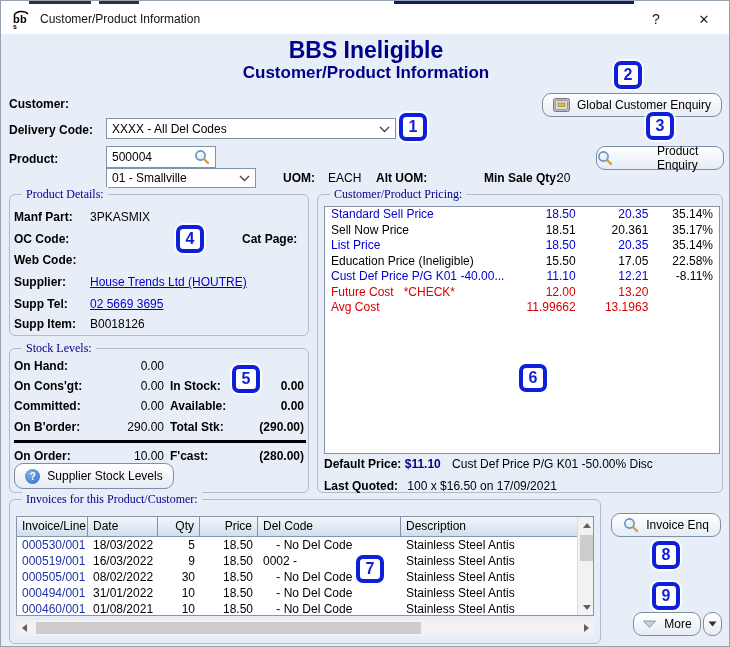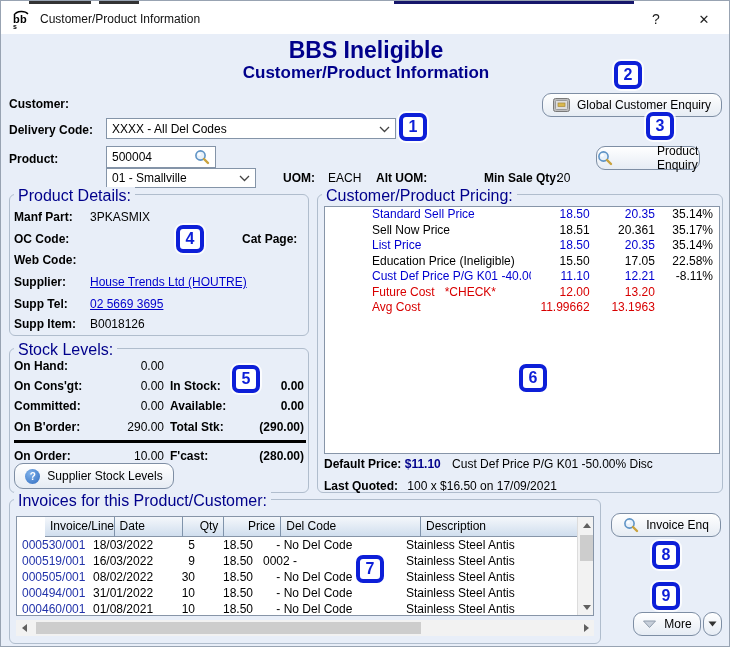--- a/index.html
+++ b/index.html
@@ -23,31 +23,31 @@
   
   .flabel{position:absolute;font-weight:bold;color:#000;}
   .field{position:absolute;border:1px solid #9fb0c9;background:#d9e4f4;padding:0 5px;display:flex;align-items:center;overflow:hidden;white-space:nowrap;}
   .field-white{background:#fff;border:1px solid #8494a8;}
   .link{color:#0000CC;text-decoration:underline;}
   .dropdown{position:absolute;background:#fff;border:1px solid #8494a8;display:flex;align-items:center;padding:0 5px;white-space:nowrap;}
   .dropdown .chev{margin-left:auto;}
   .btn{position:absolute;border:1px solid #7e8ea4;border-radius:9px;background:linear-gradient(#ffffff,#e6ecf4);display:flex;align-items:center;justify-content:center;gap:7px;font-size:12px;color:#000;cursor:default;}
   
   .gbox{position:absolute;border:1px solid #b0bdcd;border-radius:6px;}
-  .gcap{position:absolute;top:-8px;left:4px;background:#e8eef8;padding:0 4px;color:#00008B;font-size:16px;white-space:nowrap;}
+  .gcap{position:absolute;top:-8px;left:12px;background:#e8eef8;padding:0 4px;color:#00008B;font-size:12px;white-space:nowrap;font-family:Liberation Serif, serif;}
   .row-label{position:absolute;font-weight:bold;white-space:nowrap;}
   .row-val{position:absolute;text-align:right;white-space:nowrap;}
   .bold{font-weight:bold;}
   
   .ptable{position:absolute;background:#fff;border:1px solid #8795a8;overflow:hidden;}
   .thead{display:flex;height:19px;background:linear-gradient(#f4f7fb,#d0deee);border-bottom:1px solid #8795a8;align-items:center;}
   .th{height:19px;line-height:18px;border-right:1px solid #7f93ab;padding:0 5px;overflow:hidden;white-space:nowrap;}
   .th:last-child{border-right:none;}
   .th.num{text-align:right;}
-  .prow{display:flex;height:15.5px;line-height:15.5px;align-items:center;padding-left:41px;}
+  .prow{display:flex;height:15.5px;line-height:15.5px;align-items:center;}
   .prow span{display:block;overflow:hidden;white-space:pre;}
   .col-desc{width:186px;padding-left:6px;}
   .col-ex{width:72px;text-align:right;padding-right:6px;}
   .col-inc{width:73px;text-align:right;padding-right:6px;}
   .col-gp{width:65px;text-align:right;padding-right:6px;color:#000;}
   .c-blue .col-desc,.c-blue .col-ex,.c-blue .col-inc{color:#0000D0;}
   .c-black .col-desc,.c-black .col-ex,.c-black .col-inc{color:#000;}
   .c-red .col-desc,.c-red .col-ex,.c-red .col-inc{color:#D80000;}
   
   .itable{position:absolute;background:#fff;border:1px solid #8795a8;overflow:hidden;}
@@ -153,21 +153,21 @@
     <span style="display:flex;">
       <svg width="17" height="14" viewBox="0 0 17 14">
         <rect x="0.5" y="0.5" width="16" height="13" rx="2" fill="#bdbdbd" stroke="#7a7a7a"></rect>
         <rect x="2.5" y="2.5" width="12" height="9" rx="1" fill="#dedede" stroke="#9a9a9a"></rect>
         <rect x="5" y="5" width="7" height="3.5" fill="#d9b84e" stroke="#a8893a" stroke-width="0.7"></rect>
       </svg>
     </span>
     <span>Global Customer Enquiry</span>
   </div>
 
-  <div class="btn" style="left:595px;top:145px;width:104px;height:24px;gap:44px;">
+  <div class="btn" style="left:595px;top:145px;width:128px;height:24px;gap:44px;">
     <span style="display:flex;">
       <svg width="16" height="16" viewBox="0 0 16 16">
         <circle cx="6.5" cy="6.5" r="4.6" fill="#e8f1fa" stroke="#5e93c5" stroke-width="1.6"></circle>
         <circle cx="5.2" cy="5.2" r="1.6" fill="#ffffff" opacity="0.9"></circle>
         <line x1="10" y1="10" x2="14" y2="14" stroke="#c9a23c" stroke-width="2.4" stroke-linecap="round"></line>
       </svg>
     </span>
     <span>Product Enquiry</span>
   </div>
 
@@ -268,21 +268,21 @@
     </div>
     <div class="note-line" style="left:6px;top:284px;">
       <span class="bold">Last Quoted:</span>
       <span style="color:#000000;margin-left:6px;">100 x $16.50 on 17/09/2021</span>
     </div>
   </div>
 
   <div class="gbox" style="left:8px;top:498px;width:592px;height:145px;">
     <div class="gcap">Invoices for this Product/Customer:</div>
     <div class="itable" style="left:6px;top:16px;width:578px;height:100px;">
-      <div class="thead" style="height:20px;margin-left:28px;">
+      <div class="thead" style="height:20px;">
         <div class="th ih-inv" style="height:20px;line-height:19px;">Invoice/Line</div>
         <div class="th ih-date" style="height:20px;line-height:19px;">Date</div>
         <div class="th num ih-qty" style="height:20px;line-height:19px;">Qty</div>
         <div class="th num ih-price" style="height:20px;line-height:19px;">Price</div>
         <div class="th ih-del" style="height:20px;line-height:19px;">Del Code</div>
         <div class="th ih-desc" style="height:20px;line-height:19px;border-right:none;">Description</div>
       </div>
       <div>
           <div class="irow">
             <span class="ci-inv">000530/001</span>

